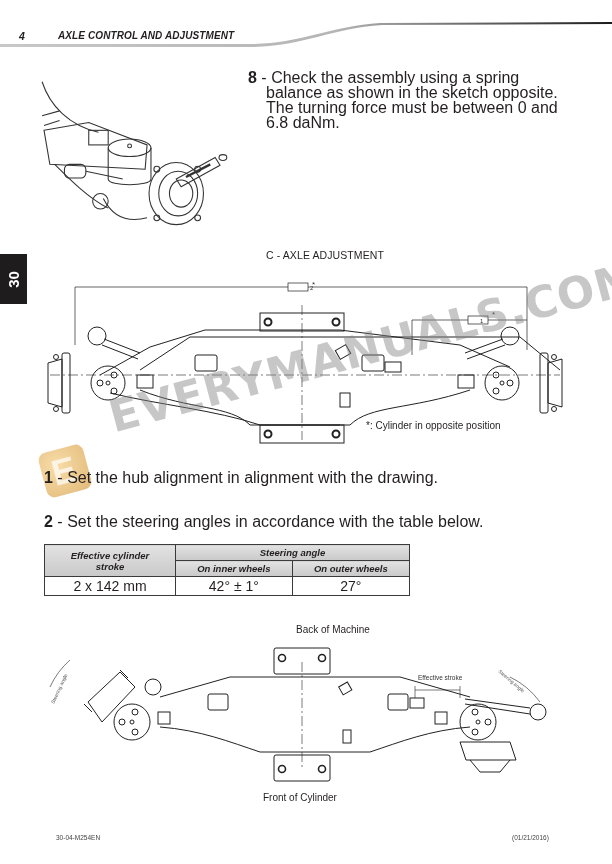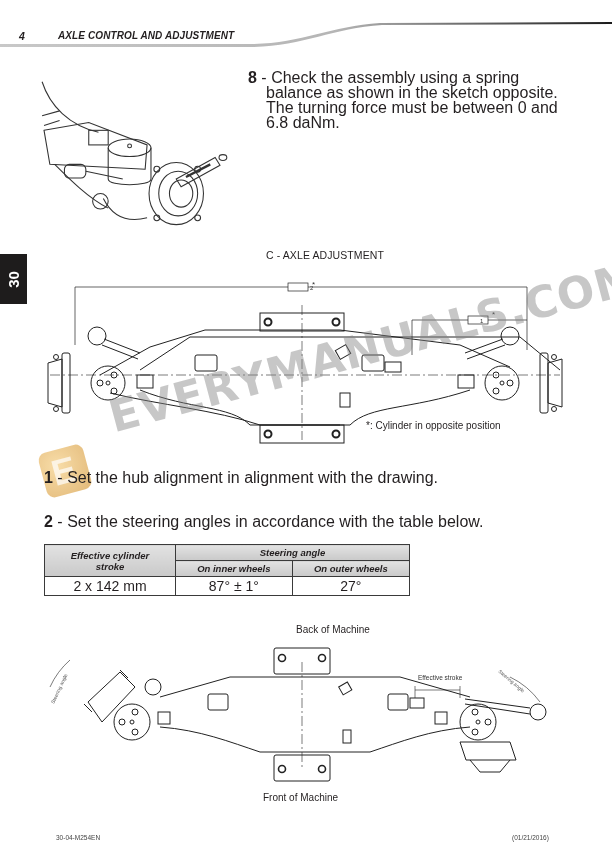--- a/index.html
+++ b/index.html
@@ -169,21 +169,21 @@
       <tr>
     <th rowspan="2" style="width:104px">Effective cylinder stroke</th>
     <th colspan="2">Steering angle</th>
   </tr>
   <tr>
     <th>On inner wheels</th>
     <th>On outer wheels</th>
   </tr>
   <tr>
     <td>2 x 142 mm</td>
-    <td>87° ± 1°</td>
+    <td>42° ± 1°</td>
     <td>27°</td>
   </tr>
 </tbody>
   </table>
 
 <div class="abs cap-back">Back of Machine</div>
 <svg class="abs" style="left:40px;top:642px;width:520px;height:148px" viewBox="0 0 520 148">
   <g fill="none" stroke="#222" stroke-width="1">
     <path d="M120 55 L190 35 L360 35 L430 55 M120 85 C160 88 190 100 220 110 L330 110 C360 100 390 88 430 85"></path>
     <path d="M262 20 L262 125" stroke-dasharray="10 3 2 3" stroke-width="0.6"></path>
@@ -221,16 +221,16 @@
     <circle cx="498" cy="70" r="8"></circle>
     <path d="M425 57 L490 66 M425 62 L490 72"></path>
     <path d="M375 48 L420 48 M375 44 L375 56 M420 44 L420 56" stroke-width="0.6"></path>
     <path d="M470 35 A80 80 0 0 1 500 60" stroke-width="0.6"></path>
     <rect x="395" y="70" width="12" height="12"></rect>
   </g>
   <text x="378" y="38" font-size="6.5" font-family="Liberation Sans, sans-serif" fill="#333">Effective stroke</text>
   <text x="14" y="62" font-size="5" font-family="Liberation Sans, sans-serif" fill="#555" transform="rotate(-65 14 62)">Steering angle</text>
   <text x="458" y="30" font-size="5" font-family="Liberation Sans, sans-serif" fill="#555" transform="rotate(40 458 30)">Steering angle</text>
 </svg>
-<div class="abs cap-front">Front of Machine</div>
+<div class="abs cap-front">Front of Cylinder</div>
 
 <div class="abs foot-left">30-04-M254EN</div>
 <div class="abs foot-right">(01/21/2016)</div>
 
 </body></html>

